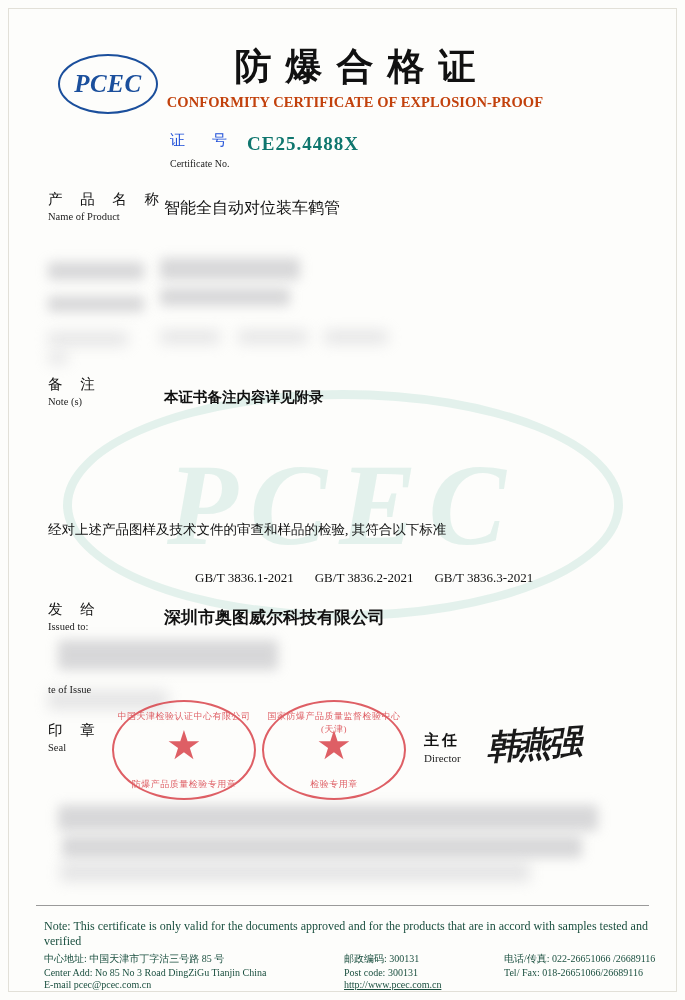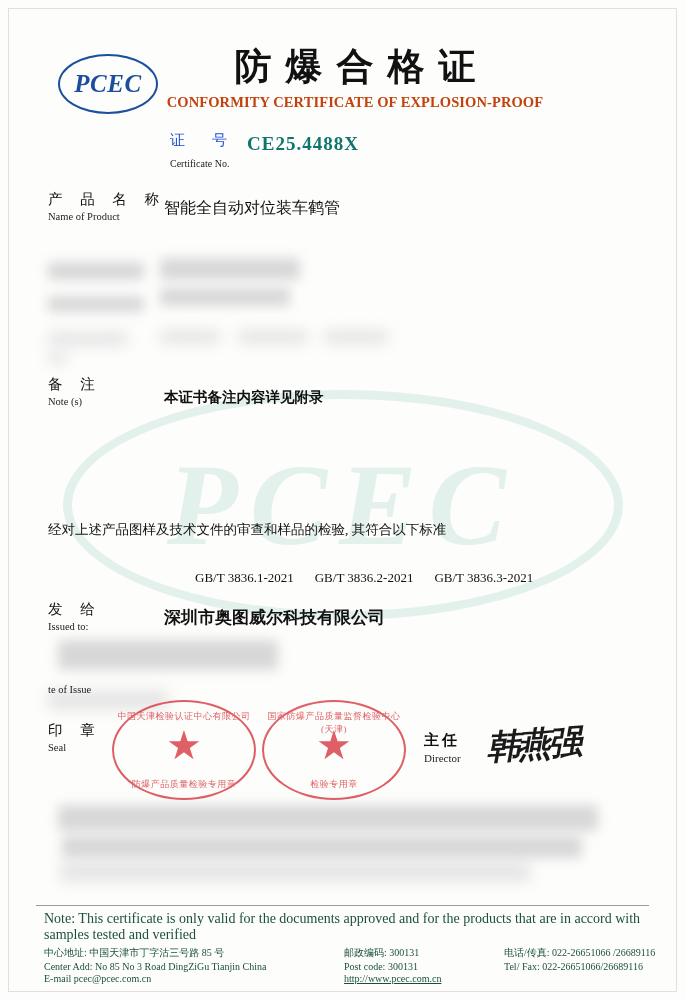--- a/index.html
+++ b/index.html
@@ -338,23 +338,23 @@
     top: 911px;
     z-index: 3;
     font-family: "Liberation Serif", serif;
     color: #1a4f3f;
   }
   .footer .note-cn {
     font-size: 10.5px;
     color: #1a4f3f;
   }
   .footer .note-en {
-    font-size: 14px;
+    font-size: 12px;
     color: #1a4f3f;
-    margin-top: 0;
+    margin-top: 8px;
   }
   .footer-grid {
     margin-top: 3px;
     display: grid;
     grid-template-columns: 300px 160px auto;
     row-gap: 1px;
     font-size: 10px;
     color: #1a4f3f;
   }
   .footer-grid div { white-space: nowrap; }
@@ -476,20 +476,20 @@
 
   <div class="footer-divider"></div>
   <div class="footer">
     <div class="note-en">Note: This certificate is only valid for the documents approved and for the products that are in accord with samples tested and verified</div>
     <div class="footer-grid">
       <div>中心地址: 中国天津市丁字沽三号路 85 号</div>
       <div>邮政编码: 300131</div>
       <div>电话/传真: 022-26651066 /26689116</div>
       <div>Center Add: No 85 No 3 Road DingZiGu Tianjin China</div>
       <div>Post code: 300131</div>
-      <div>Tel/ Fax: 022-26651066/26689116</div>
+      <div>Tel/ Fax: 018-26651066/26689116</div>
       <div>E-mail pcec@pcec.com.cn</div>
       <div class="footer-link">http://www.pcec.com.cn</div>
       <div></div>
     </div>
   </div>
 
 </div>
 
 </body></html>

